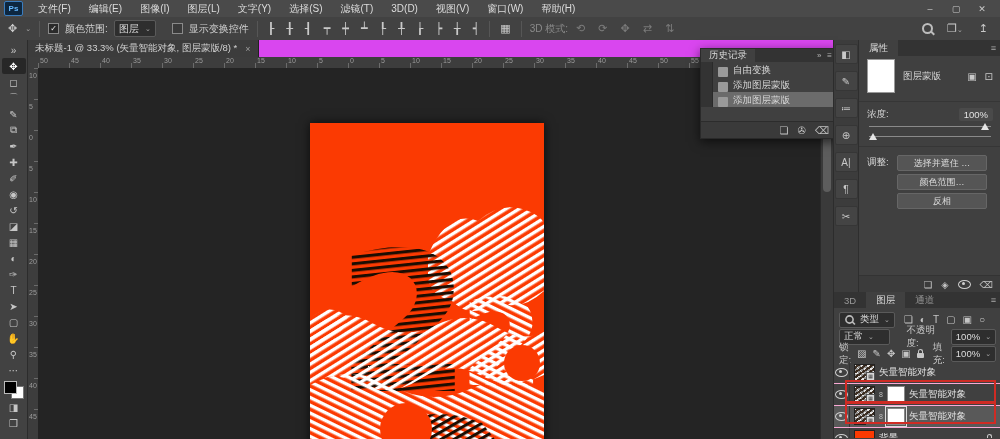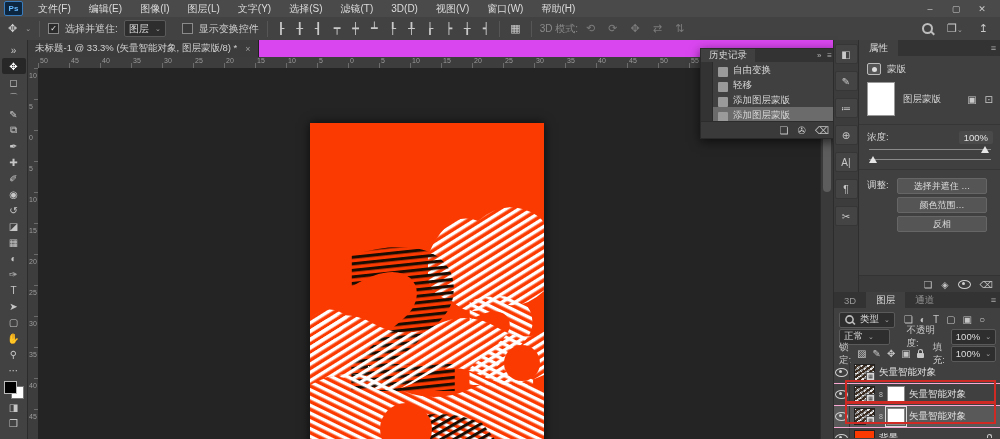--- a/index.html
+++ b/index.html
@@ -145,21 +145,21 @@
         <span class="winbtn">▢</span>
         <span class="winbtn">✕</span>
       </div>
   </div>
 
   <div id="optionsbar">
     <span class="ob-icon" style="margin-left:6px">✥</span>
     <span class="chev">⌄</span>
     <span class="ob-sep"></span>
     <span class="checkbox">✓</span>
-    <span class="ob-label">选择并遮住:</span>
+    <span class="ob-label">颜色范围:</span>
     <span class="dropdown">
       <span>图层</span>
       <span class="chev">⌄</span>
     </span>
     <span class="checkbox empty" style="margin-left:10px">✓</span>
     <span class="ob-label">显示变换控件</span>
     <span class="ob-sep"></span>
     <span id="alignicons" style="display:flex;gap:8px;">
         <span class="ob-icon">┠</span>
         <span class="ob-icon">╂</span>
@@ -322,25 +322,20 @@
     </div>
     <div id="historyrows">
         <div class="hrow">
           <span class="well"></span>
           <span class="hdoc"></span>
           <span>自由变换</span>
         </div>
         <div class="hrow">
           <span class="well"></span>
           <span class="hdoc"></span>
-          <span>轻移</span>
-        </div>
-        <div class="hrow">
-          <span class="well"></span>
-          <span class="hdoc"></span>
           <span>添加图层蒙版</span>
         </div>
         <div class="hrow selected">
           <span class="well"></span>
           <span class="hdoc"></span>
           <span>添加图层蒙版</span>
         </div>
       </div>
     <div class="ft" id="historyfooter">
         <span>❏</span>
@@ -357,26 +352,20 @@
         <div class="dockbtn">⊕</div>
         <div class="dockbtn">A|</div>
         <div class="dockbtn">¶</div>
         <div class="dockbtn">✂</div>
       </div>
 
     <div id="propspanel">
       <div class="ptabbar">
         <span class="ptab">属性</span>
         <span class="pmenu">≡</span>
-      </div>
-      <div class="prow" style="height:20px;margin-top:3px;">
-        <span class="maskbadge">
-            <i></i>
-          </span>
-        <span>蒙版</span>
       </div>
       <div class="prow" style="height:40px;">
         <span class="maskthumb"></span>
         <span style="margin-left:8px">图层蒙版</span>
         <span style="margin-left:auto;display:flex;" id="maskbtns">
             <span class="pbtn-sm">▣</span>
             <span class="pbtn-sm">⊡</span>
           </span>
       </div>
       <div class="divider"></div>

